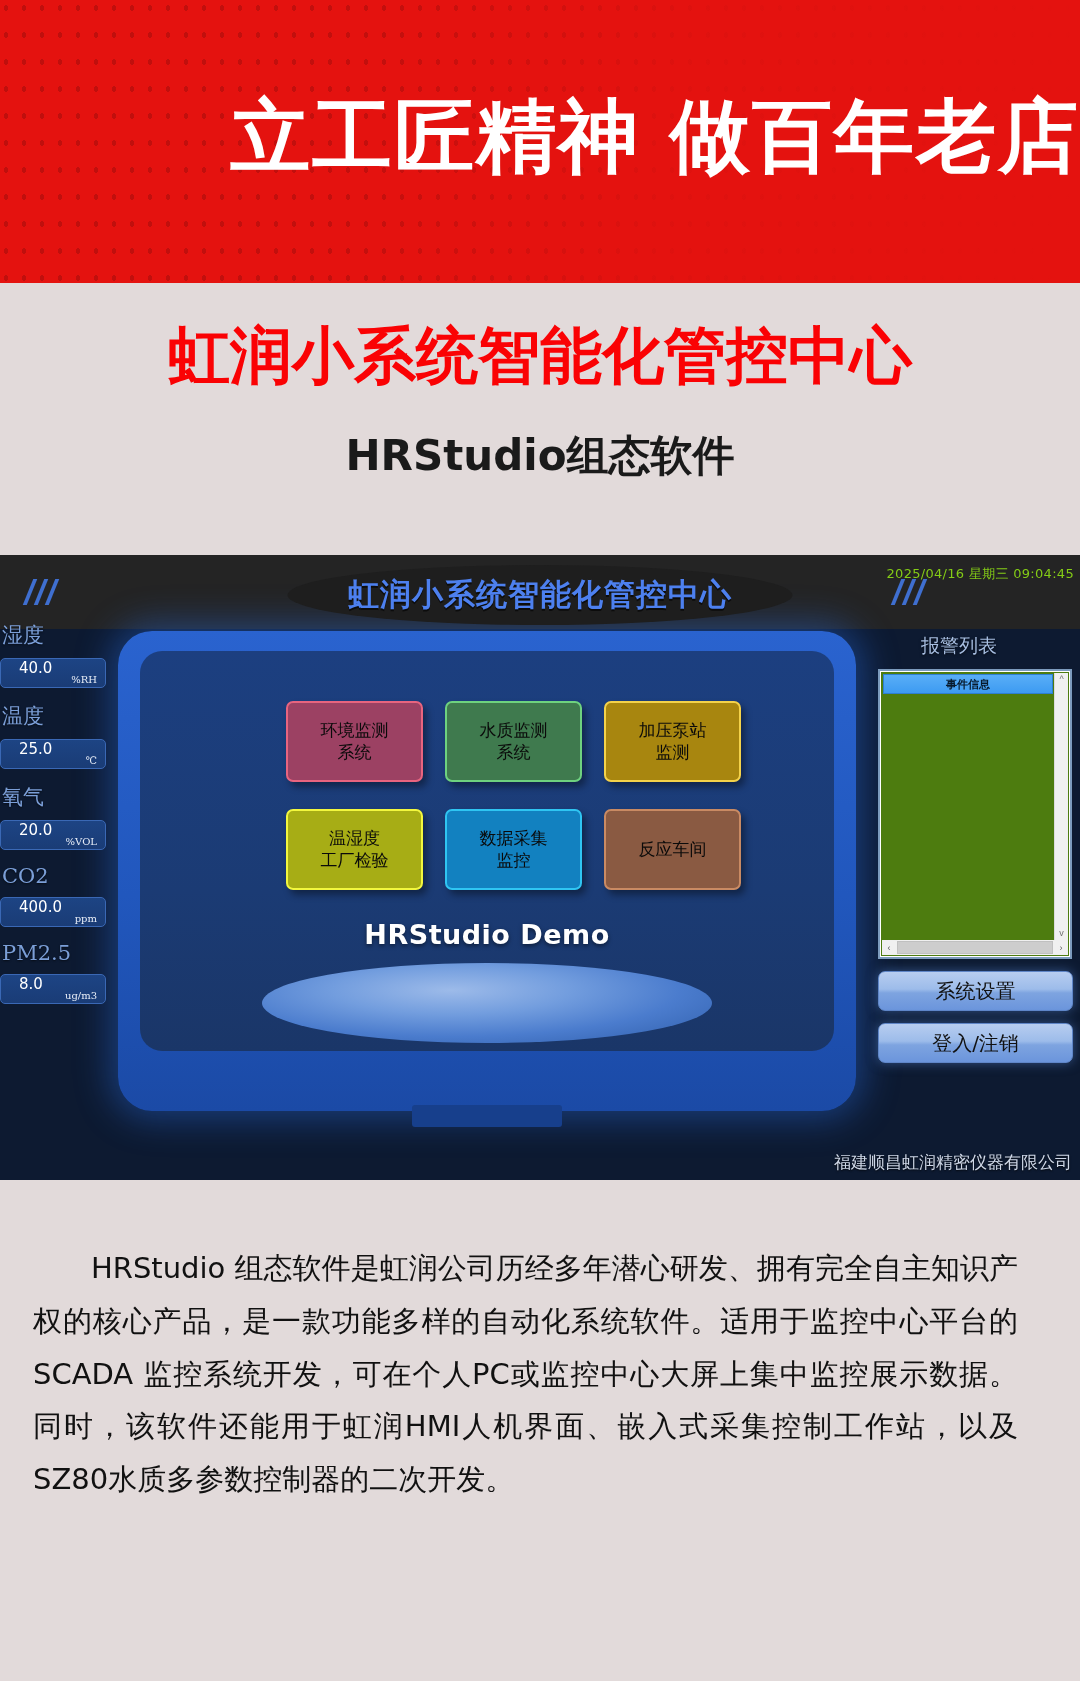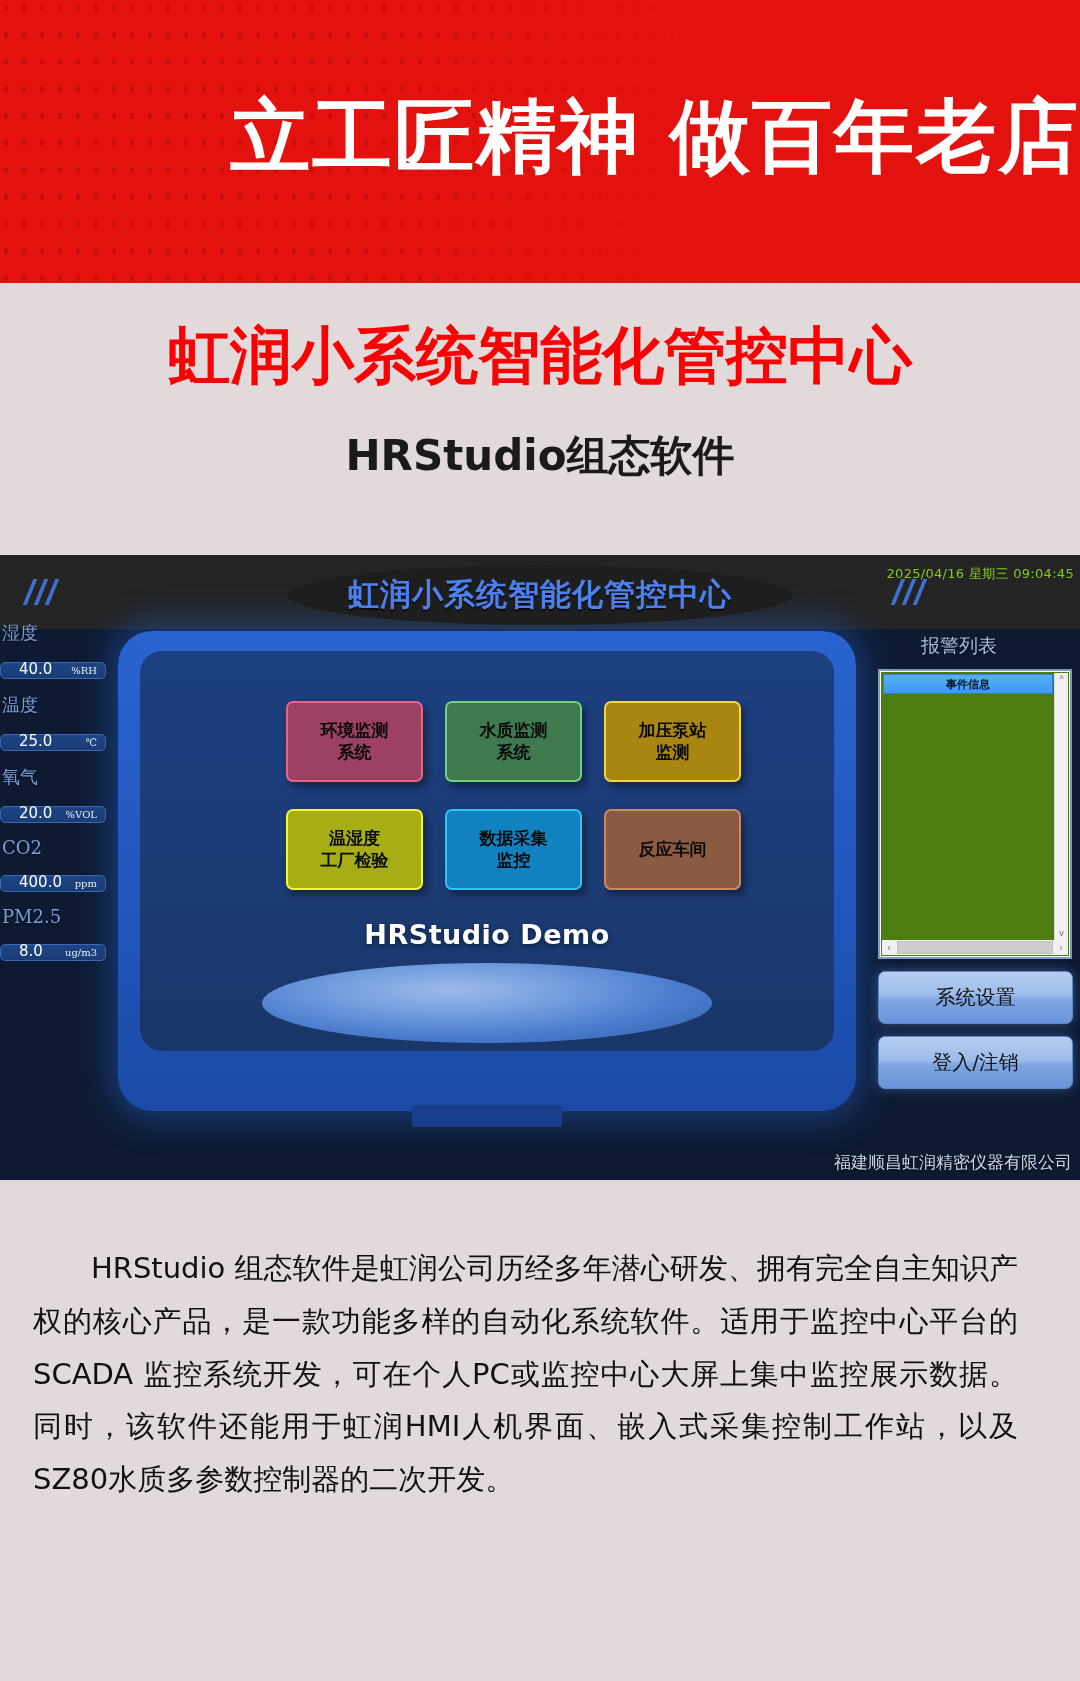--- a/index.html
+++ b/index.html
@@ -156,34 +156,34 @@
   
   .sensor-col {
     position: absolute;
     z-index: 5;
     left: 0;
     top: 62px;
     width: 112px;
   }
   .sensor-label {
     color: #7b9fd8;
-    font-size: 18px;
+    font-size: 21px;
     padding: 4px 2px 1px 2px;
     font-family: "DejaVu Serif", "Liberation Serif", serif;
     text-shadow: 0 1px 2px rgba(0,0,0,0.6);
   }
   .sensor-box {
     position: relative;
-    height: 17px;
-    margin: 16px 6px 10px 0;
+    height: 30px;
+    margin: 8px 6px 10px 0;
     border-radius: 5px;
     background: linear-gradient(180deg, #1d4484 0%, #1a3c76 100%);
     border: 1px solid #3a68b5;
     display: flex;
-    align-items: flex-end;
+    align-items: flex-start;
   }
   .sensor-value {
     color: #ffffff;
     font-size: 15px;
     margin-left: 18px;
     font-family: "DejaVu Sans", "Liberation Sans", sans-serif;
   }
   .sensor-unit {
     position: absolute;
     right: 8px;
@@ -234,21 +234,21 @@
     grid-template-rows: repeat(2, 81px);
     gap: 27px 22px;
   }
   .nav-btn {
     border-radius: 7px;
     display: flex;
     align-items: center;
     justify-content: center;
     text-align: center;
     font-size: 17px;
-    font-weight: bold;
+    font-weight: normal;
     line-height: 1.25;
     color: #0a0a0a;
     font-family: "DejaVu Sans", "Liberation Sans", sans-serif;
     box-shadow: 4px 5px 7px rgba(0,0,0,0.38);
     cursor: pointer;
   }
 
   .hrstudio-demo {
     position: absolute;
     left: 0; right: 0;
@@ -341,21 +341,21 @@
   }
   .hscroll .thumb {
     flex: 1;
     height: 13px;
     margin: 0 1px;
     background: #cdcdcd;
     border: 1px solid #c0c0c0;
   }
   .panel-btn {
     margin: 12px 7px 0 22px;
-    height: 53px;
+    height: 40px;
     border-radius: 7px;
     background: linear-gradient(180deg, #b7cdf0 0%, #9dbcea 45%, #7ea4e0 55%, #6b95dc 100%);
     border: 1px solid #5f86c8;
     display: flex;
     align-items: center;
     justify-content: center;
     color: #111111;
     font-size: 20px;
     font-family: "DejaVu Sans", "Liberation Sans", sans-serif;
     box-shadow: 0 0 12px rgba(90,140,220,0.5);

